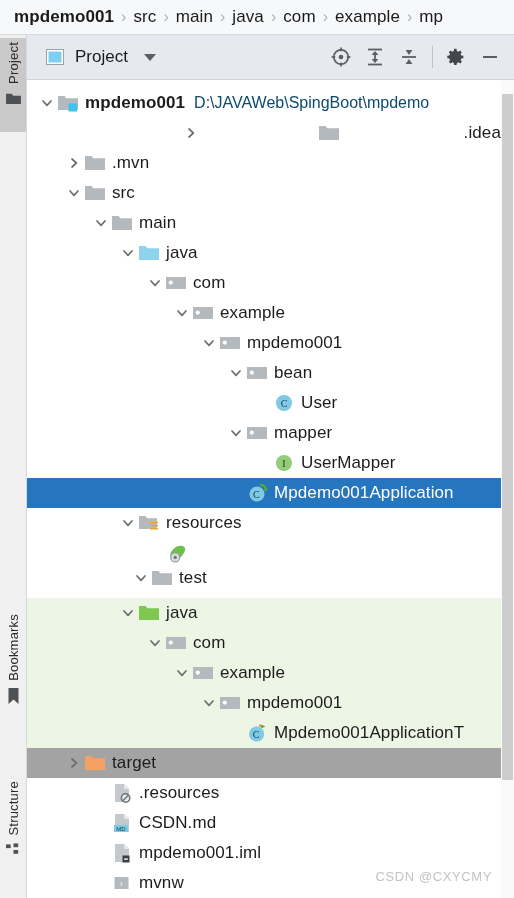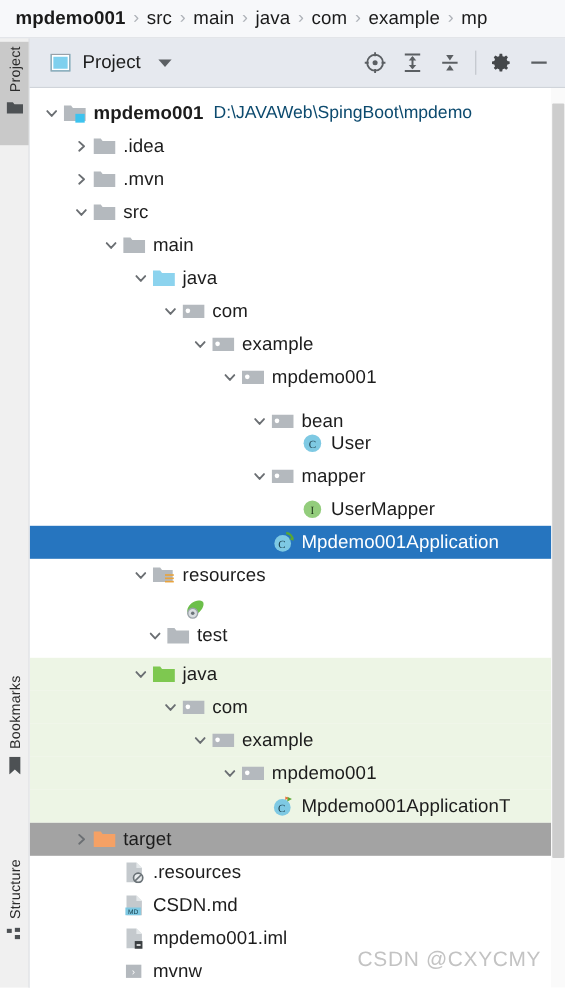--- a/index.html
+++ b/index.html
@@ -156,21 +156,21 @@
   .row-path {
     color: #0c4a6e;
     font-size: 16px;
     margin-left: 9px;
   }
 
   
   #watermark {
     position: absolute;
     right: 22px; bottom: 14px;
-    font-size: 19px;
+    font-size: 13px;
     color: #c3c3c3;
     letter-spacing: .6px;
     font-family: "Liberation Sans", sans-serif;
   }
 </style>
 </head>
 <body>
 
 <div id="app">
 
@@ -272,21 +272,21 @@
           </span>
           <span class="row-ico">
             <svg width="20" height="17" viewBox="0 0 20 17">
               <path fill="#b4b9be" d="M0 1h6.6l1.7 2.2H20V15H0z"></path>
               <rect x="10.5" y="8.5" width="8.5" height="8" fill="#3dc3ef"></rect>
             </svg>
           </span>
           <span class="row-label bold">mpdemo001</span>
           <span class="row-path">D:\JAVAWeb\SpingBoot\mpdemo</span>
         </div>
-        <div class="row" style="top: 38px;">
+        <div class="row" style="top: 38px; justify-content: space-between;">
           <span style="width: 37px; min-width: 37px;"></span>
           <span class="twisty">
             <svg width="12" height="12" viewBox="0 0 12 12">
               <polyline points="4,2 8.4,6 4,10" fill="none" stroke="#6b6f73" stroke-width="1.7" stroke-linecap="round" stroke-linejoin="round"></polyline>
             </svg>
           </span>
           <span class="row-ico">
             <svg width="20" height="16" viewBox="0 0 20 16">
               <path fill="#b4b9be" d="M0 1h6.6l1.7 2.2H20V15H0z"></path>
             </svg>
@@ -387,21 +387,21 @@
             </svg>
           </span>
           <span class="row-ico">
             <svg width="20" height="16" viewBox="0 0 20 16">
               <path fill="#b4b9be" d="M0 2h20v12H0z"></path>
               <circle cx="4.8" cy="7.6" r="2.1" fill="#ffffff"></circle>
             </svg>
           </span>
           <span class="row-label">mpdemo001</span>
         </div>
-        <div class="row" style="top: 288px;">
+        <div class="row" style="top: 278px;">
           <span style="width: 199px; min-width: 199px;"></span>
           <span class="twisty">
             <svg width="12" height="12" viewBox="0 0 12 12">
               <polyline points="2,4 6,8.4 10,4" fill="none" stroke="#6b6f73" stroke-width="1.7" stroke-linecap="round" stroke-linejoin="round"></polyline>
             </svg>
           </span>
           <span class="row-ico">
             <svg width="20" height="16" viewBox="0 0 20 16">
               <path fill="#b4b9be" d="M0 2h20v12H0z"></path>
               <circle cx="4.8" cy="7.6" r="2.1" fill="#ffffff"></circle>

